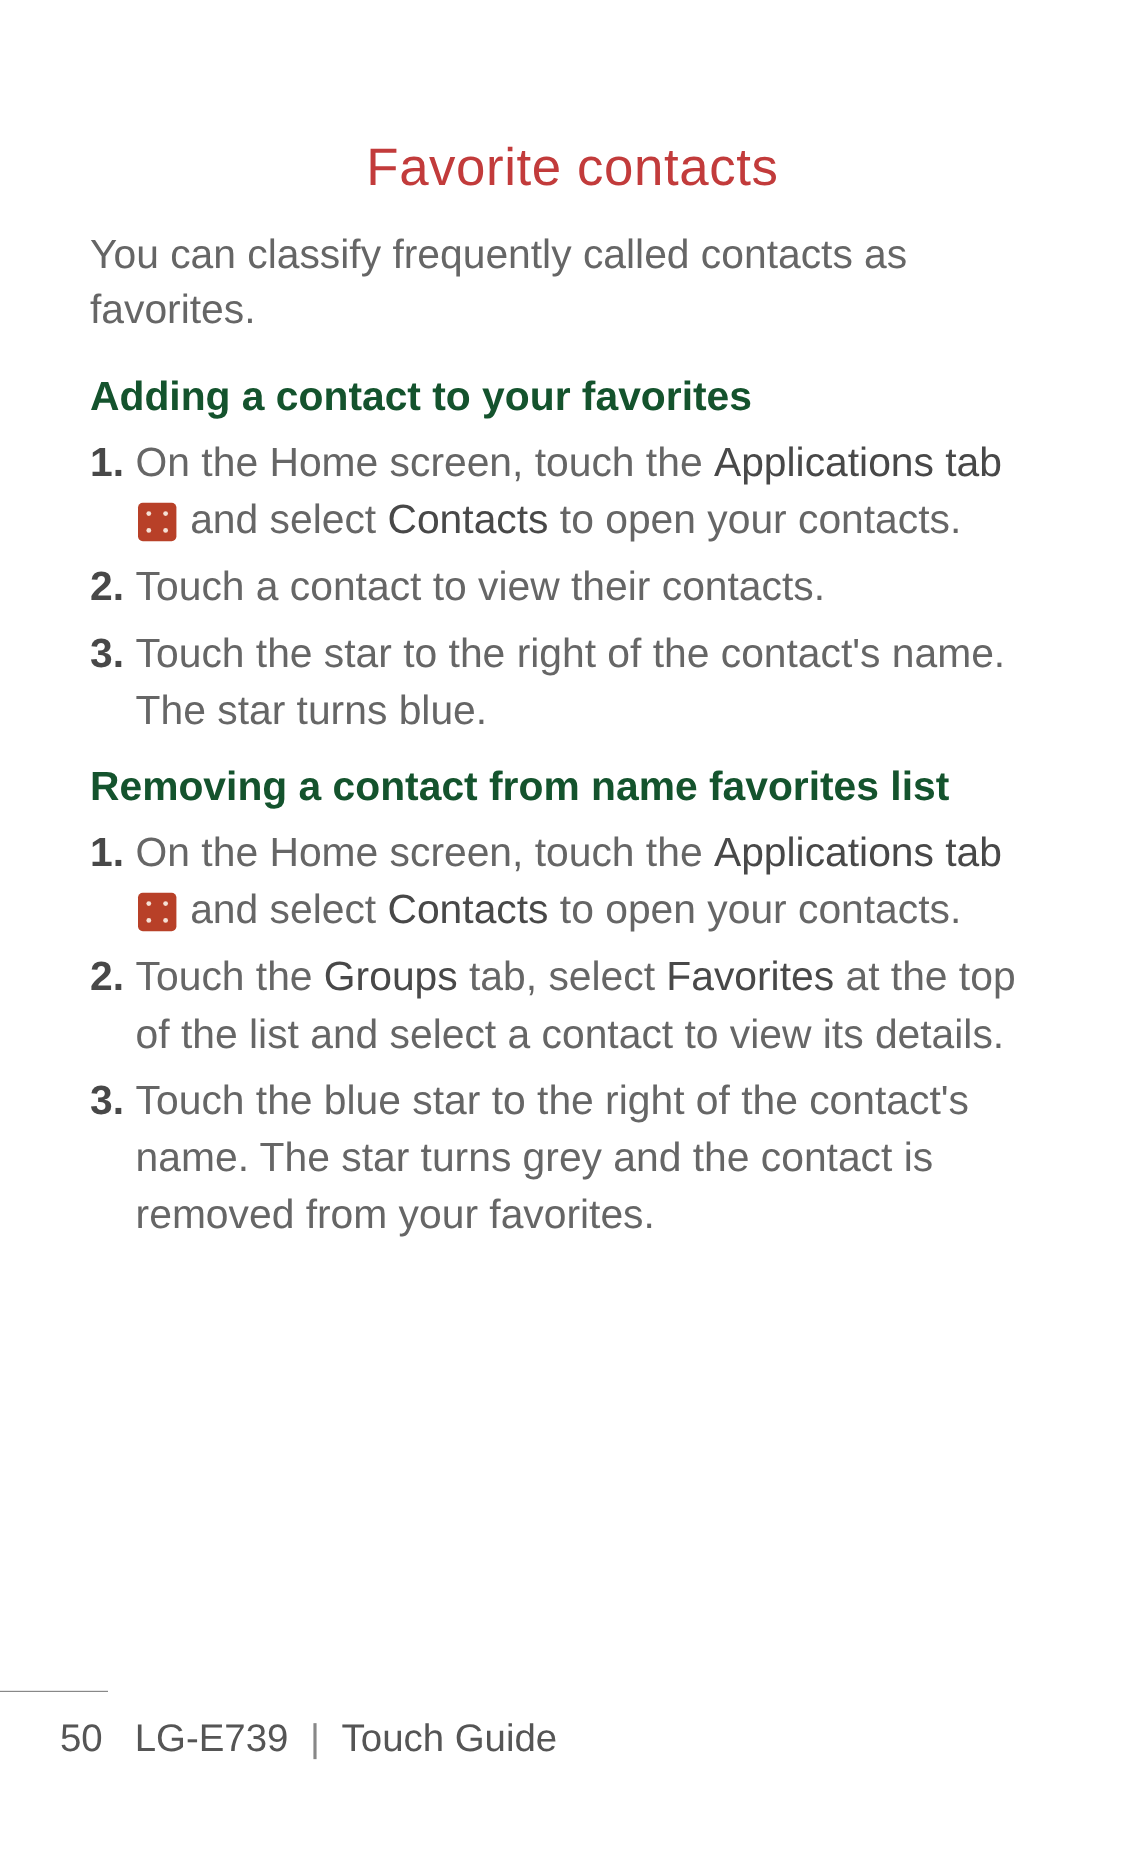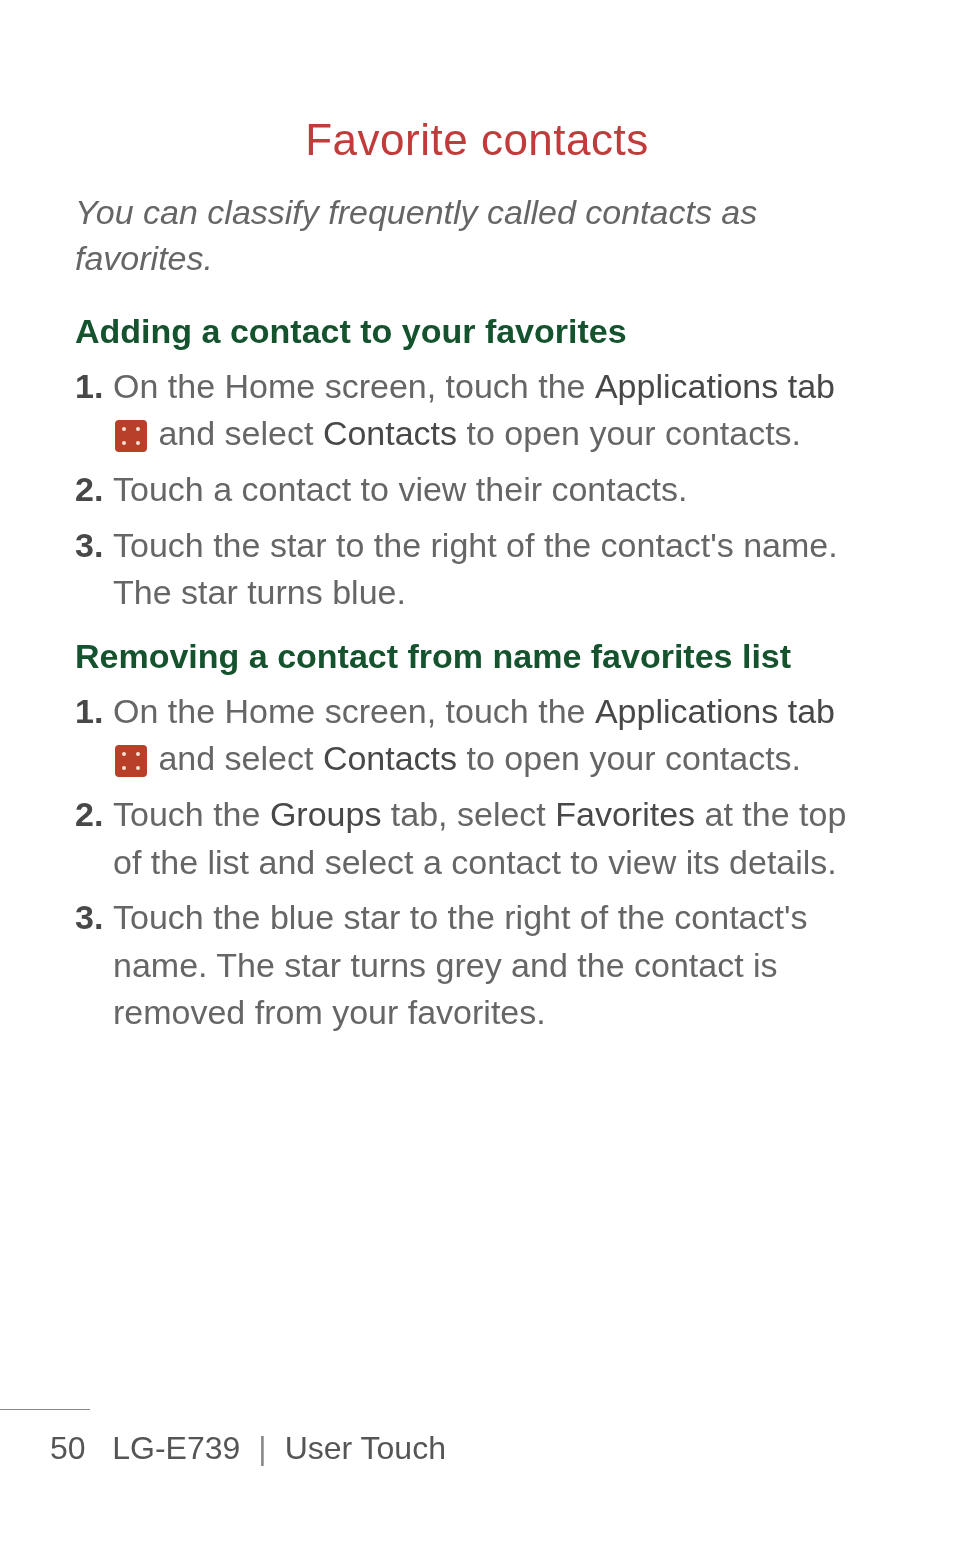--- a/index.html
+++ b/index.html
@@ -23,21 +23,20 @@
       margin-bottom: 25px;
       letter-spacing: 0.5px;
       text-align: center;
     }
     .intro-text {
       font-size: 34px;
       font-weight: 300;
       color: #666666;
       line-height: 1.35;
       margin-bottom: 30px;
-      font-style: italic;
     }
     .sub-heading {
       font-size: 34px;
       font-weight: bold;
       color: #14532d;
       margin-bottom: 12px;
       margin-top: 20px;
     }
     .list-item {
       display: flex;
@@ -151,15 +150,15 @@
 </div>
 
 <div class="list-item">
   <span class="list-number">3.</span>
   <span class="list-content">Touch the blue star to the right of the contact's name. The star turns grey and the contact is removed from your favorites.</span>
 </div>
 
 <div class="footer">
   <div class="footer-line"></div>
   <div class="footer-text">
-    <span>50</span>&nbsp;&nbsp;&nbsp;<span>LG-E739</span><span class="footer-sep">|</span><span>User Touch</span>
+    <span>50</span>&nbsp;&nbsp;&nbsp;<span>LG-E739</span><span class="footer-sep">|</span><span>Touch Guide</span>
   </div>
 </div>
 
 </body></html>

